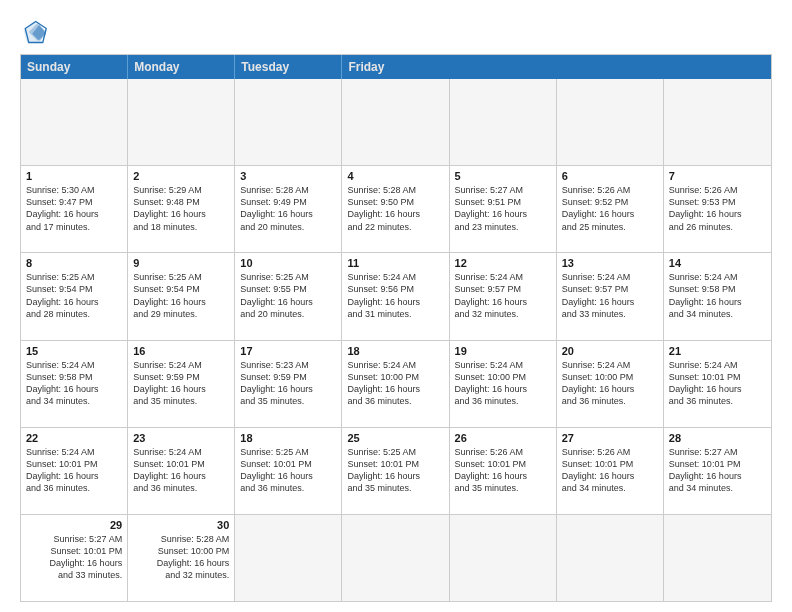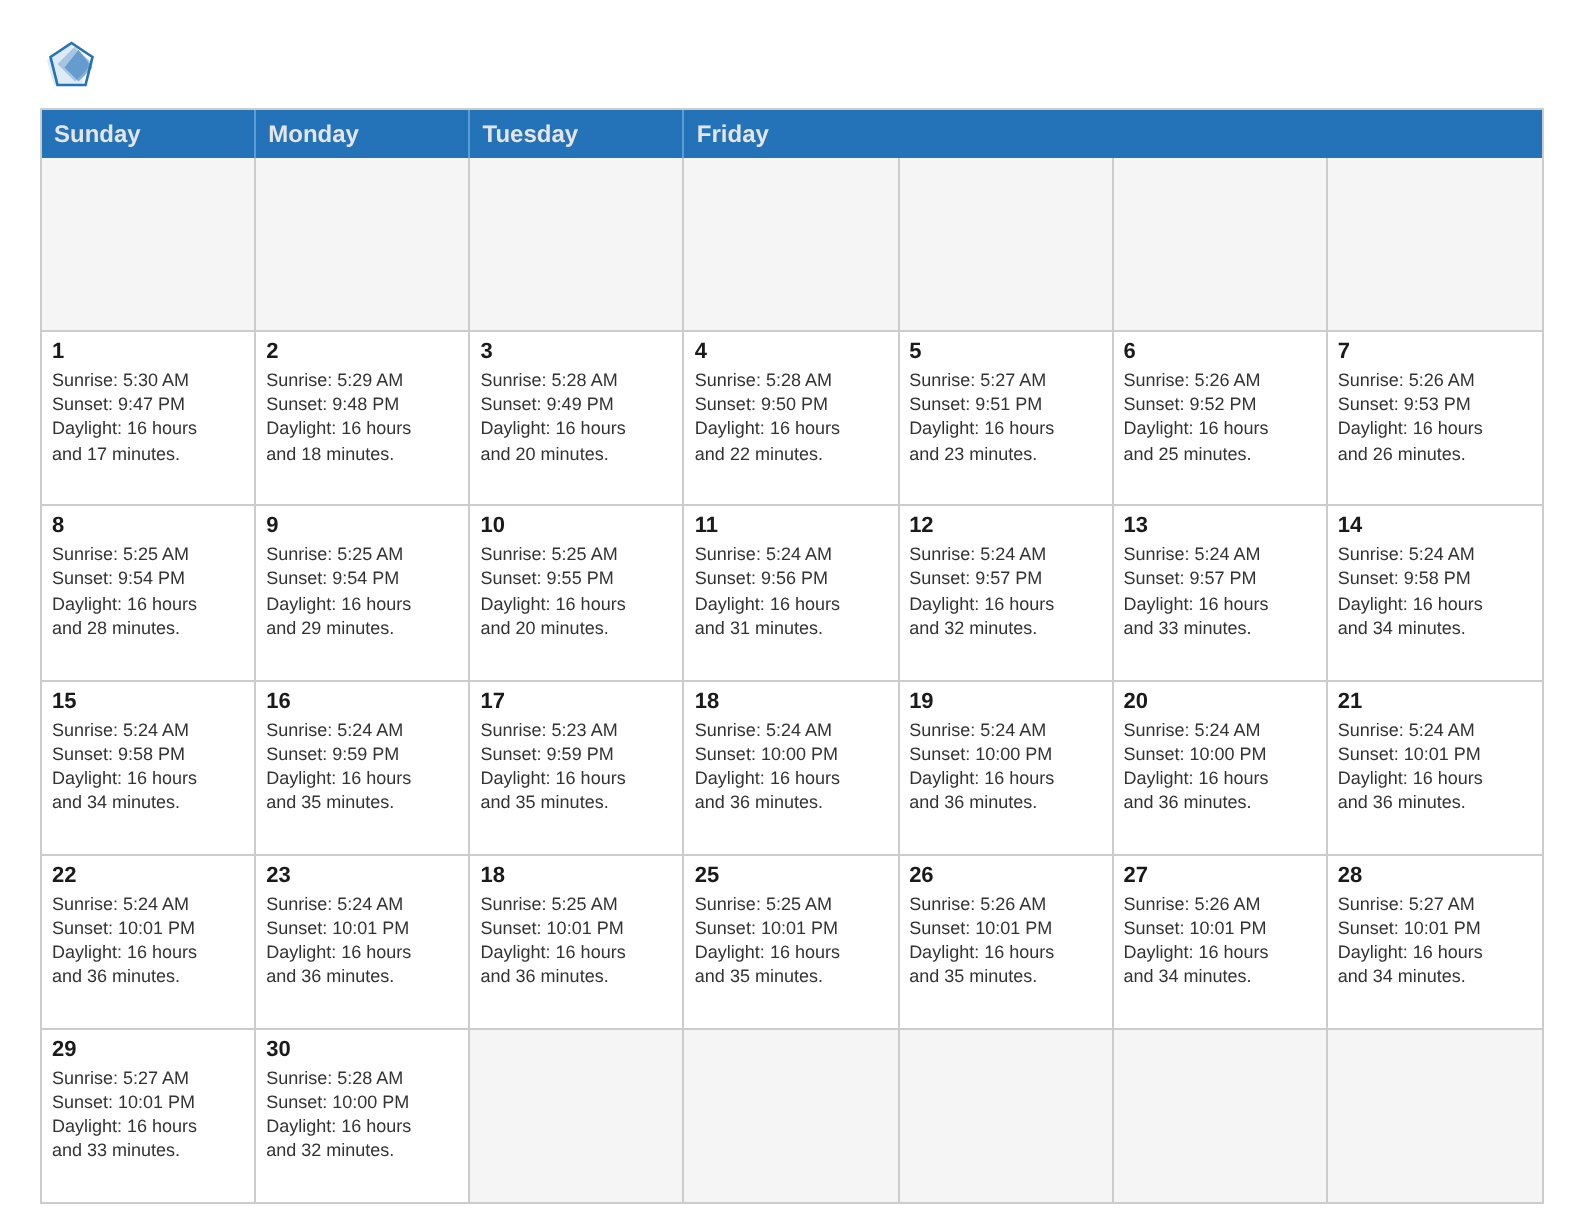--- a/index.html
+++ b/index.html
@@ -78,21 +78,21 @@
       flex: 1;
       display: flex;
       flex-direction: column;
     }
     .cal-row {
       display: grid;
       grid-template-columns: repeat(7, 1fr);
       flex: 1;
       border-bottom: 1px solid #ccc;
     }
-    .cal-row:last-child { border-bottom: none; }
+    .cal-row:last-child { border-bottom: none; text-align: right; }
     .cal-cell {
       border-right: 1px solid #ccc;
       padding: 4px 5px;
       font-size: 9px;
       color: #333;
       vertical-align: top;
       min-height: 0;
       overflow: hidden;
     }
     .cal-cell:last-child { border-right: none; }

